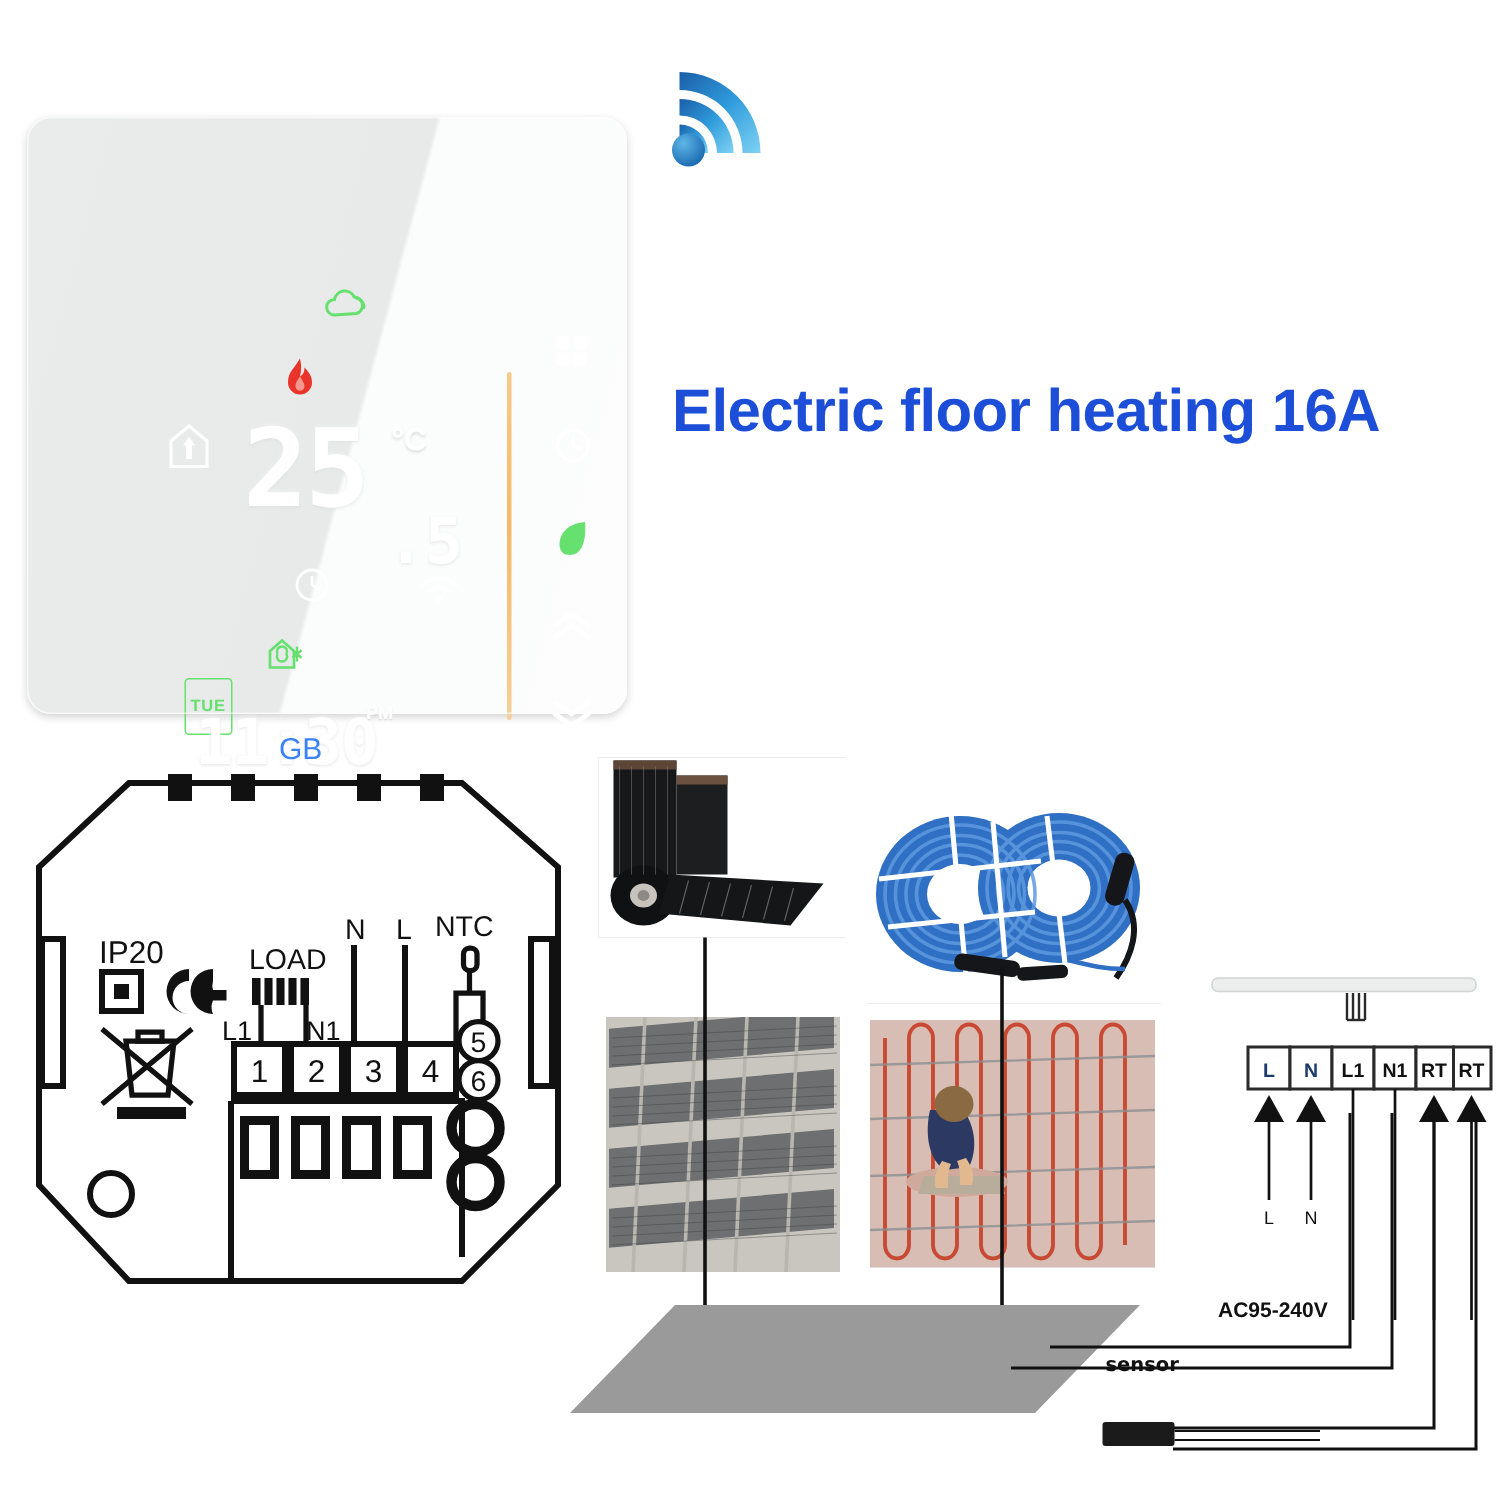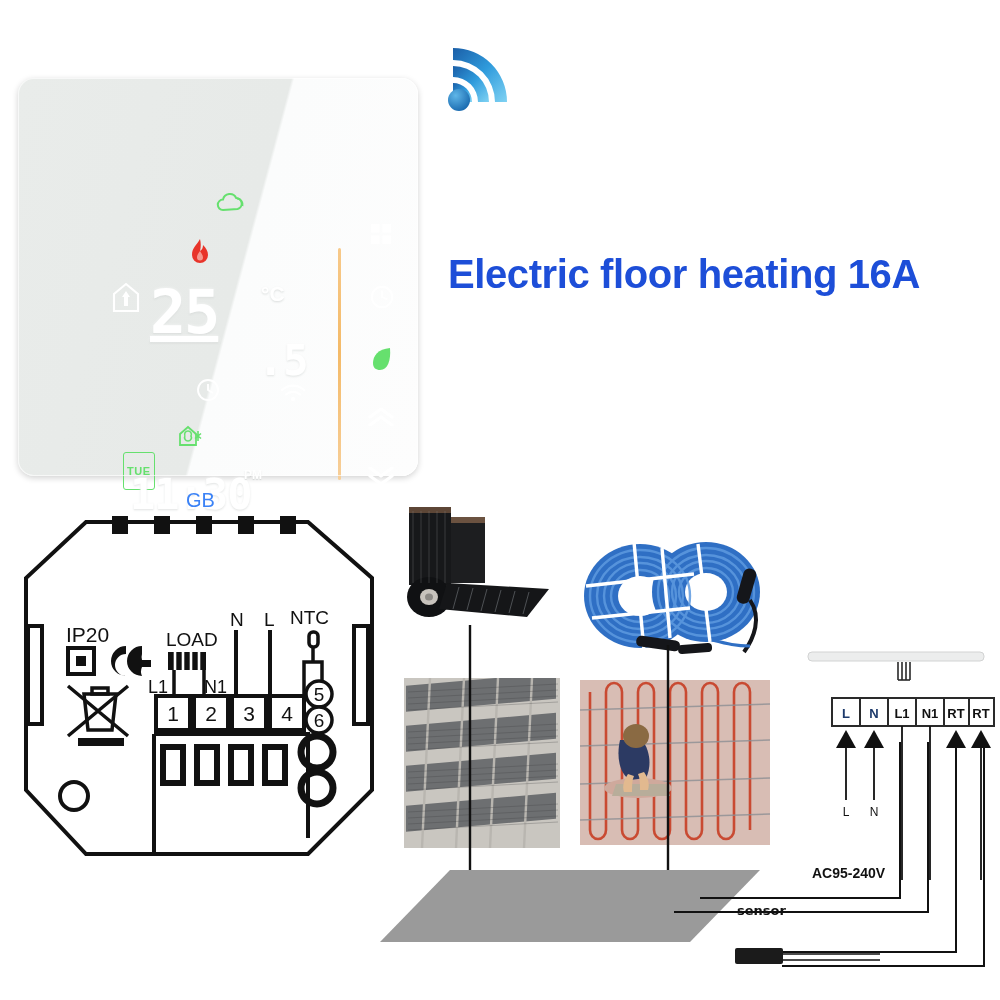--- a/index.html
+++ b/index.html
@@ -34,26 +34,25 @@
     box-shadow:inset 0 0 0 1px rgba(255,255,255,.65);
     pointer-events:none;
   }
   .lcd{position:absolute;}
 
   #icon-cloud{left:196px;top:113px;width:34px;height:24px;}
   #icon-flame{left:170px;top:160px;width:24px;height:30px;}
   #icon-house{left:94px;top:204px;width:28px;height:32px;}
 
   #temp-main{
-    left:132px;top:190px;
+    left:144px;top:190px;
     font-family:"DejaVu Sans Mono",monospace;
-    font-size:60px;line-height:88px;font-weight:bold;
+    font-size:72px;line-height:88px;font-weight:bold;
     color:#ffffff;letter-spacing:-2px;
     text-shadow:0 0 3px rgba(255,255,255,.85),0 1px 2px rgba(120,130,125,.28);
-    text-decoration:underline;
   }
   #temp-decimal{
     left:240px;top:258px;
     font-family:"DejaVu Sans Mono",monospace;
     font-size:42px;font-weight:bold;color:#ffffff;
     text-shadow:0 0 3px rgba(255,255,255,.85),0 1px 2px rgba(120,130,125,.28);
   }
   #temp-unit{
     left:243px;top:204px;font-size:21px;font-weight:bold;color:#ffffff;
     text-shadow:0 0 2px rgba(255,255,255,.8),0 1px 2px rgba(120,130,125,.3);

